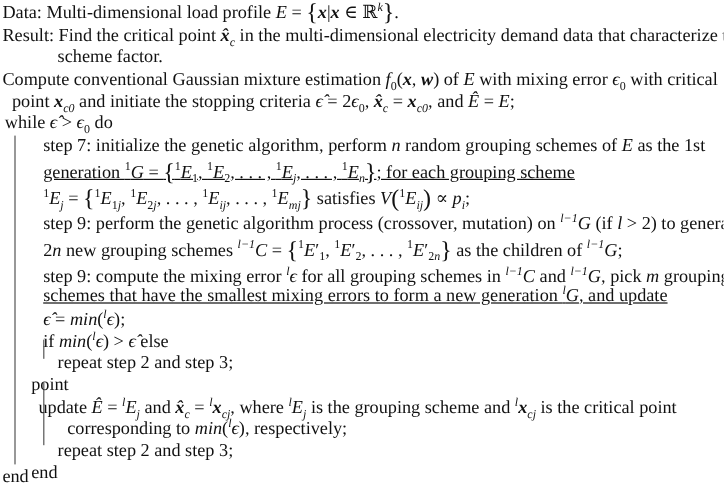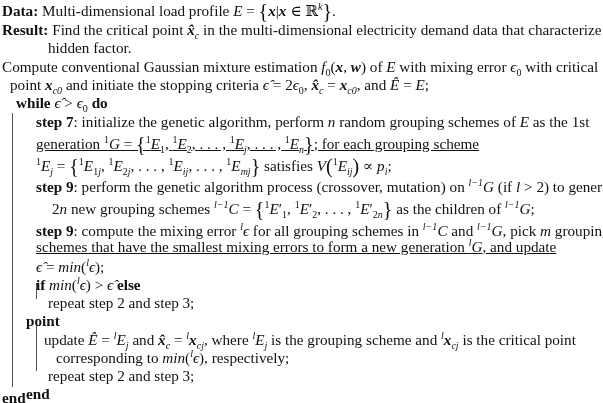--- a/index.html
+++ b/index.html
@@ -1,19 +1,19 @@
 <!DOCTYPE html>
 <html><head>
 <meta charset="utf-8">
 <style>
   html, body { margin: 0; padding: 0; background: #ffffff; }
   body { width: 603px; height: 403px; overflow: hidden; position: relative;
          font-family: "Liberation Serif", "DejaVu Serif", serif; color: #111; font-size: 15.2px; }
   .ln { position: absolute; white-space: nowrap; line-height: 18px; }
-  .b { font-weight: bold; }
+  .b { font-weight: normal; }
   .i { font-style: italic; }
   sup, sub { font-size: 10px; line-height: 0; }
   .vbar { position: absolute; width: 1px; background: #555; }
   .br { font-size: 20px; vertical-align: -2px; }
 </style>
 </head>
 <body>
 
 <div class="vbar" style="left:12px; top:113px; height:274px;"></div>
 <div class="vbar" style="left:36px; top:283px; height:16px;"></div>
@@ -21,45 +21,45 @@
 
 <div class="ln" style="left:2px; top:2px;">
   <span class="b">Data:</span>
   <span>Multi-dimensional load profile <span class="i">E</span> = <span class="br">{</span><b><i>x</i></b>|<b><i>x</i></b> ∈ ℝ<sup class="i">k</sup><span class="br">}</span>.</span>
 </div>
 
 <div class="ln" style="left:2px; top:21px;">
   <span class="b">Result:</span>
   <span>Find the critical point <b><i>x̂</i></b><sub class="i">c</sub> in the multi-dimensional electricity demand data that characterize the</span>
 </div>
-<div class="ln" style="left:48px; top:39px;">hidden factor.</div>
+<div class="ln" style="left:48px; top:39px;">scheme factor.</div>
 
 <div class="ln" style="left:2px; top:58px;">Compute conventional Gaussian mixture estimation <i>f</i><sub>0</sub>(<b><i>x</i></b>, <b><i>w</i></b>) of <i>E</i> with mixing error <i>ϵ</i><sub>0</sub> with critical</div>
 <div class="ln" style="left:10px; top:76px;">point <b><i>x</i></b><sub class="i">c0</sub> and initiate the stopping criteria <i>ϵ̂</i> = 2<i>ϵ</i><sub>0</sub>, <b><i>x̂</i></b><sub class="i">c</sub> = <b><i>x</i></b><sub class="i">c0</sub>, and <i>Ê</i> = <i>E</i>;</div>
 
-<div class="ln" style="left:16px; top:94px;">
+<div class="ln" style="left:4px; top:94px;">
   <span class="b">while</span>
   <i>ϵ̂</i> &gt; <i>ϵ</i><sub>0</sub>
   <span class="b">do</span>
 </div>
 
 <div class="ln" style="left:36px; top:113px;"><span class="b">step 7</span>: initialize the genetic algorithm, perform <i>n</i> random grouping schemes of <i>E</i> as the 1st</div>
 <div class="ln" style="left:36px; top:135px;text-decoration:underline;">generation <sup>1</sup><i>G</i> = <span class="br">{</span><sup>1</sup><i>E</i><sub>1</sub>, <sup>1</sup><i>E</i><sub>2</sub>, . . . , <sup>1</sup><i>E<sub>j</sub></i>, . . . , <sup>1</sup><i>E<sub>n</sub></i><span class="br">}</span>; for each grouping scheme</div>
 <div class="ln" style="left:36px; top:157px;"><sup>1</sup><i>E<sub>j</sub></i> = <span class="br">{</span><sup>1</sup><i>E</i><sub>1<i>j</i></sub>, <sup>1</sup><i>E</i><sub>2<i>j</i></sub>, . . . , <sup>1</sup><i>E<sub>ij</sub></i>, . . . , <sup>1</sup><i>E<sub>mj</sub></i><span class="br">}</span> satisfies <i>V</i><span class="br">(</span><sup>1</sup><i>E<sub>ij</sub></i><span class="br">)</span> ∝ <i>p<sub>i</sub></i>;</div>
 
 <div class="ln" style="left:36px; top:178px;"><span class="b">step 9</span>: perform the genetic algorithm process (crossover, mutation) on <sup class="i">l−1</sup><i>G</i> (if <i>l</i> &gt; 2) to generate</div>
-<div class="ln" style="left:52px; top:200px;font-family:Liberation Serif, serif;">2<i>n</i> new grouping schemes <sup class="i">l−1</sup><i>C</i> = <span class="br">{</span><sup>1</sup><i>E</i>′<sub>1</sub>, <sup>1</sup><i>E</i>′<sub>2</sub>, . . . , <sup>1</sup><i>E</i>′<sub>2<i>n</i></sub><span class="br">}</span> as the children of <sup class="i">l−1</sup><i>G</i>;</div>
+<div class="ln" style="left:36px; top:200px;font-family:Liberation Serif, serif;">2<i>n</i> new grouping schemes <sup class="i">l−1</sup><i>C</i> = <span class="br">{</span><sup>1</sup><i>E</i>′<sub>1</sub>, <sup>1</sup><i>E</i>′<sub>2</sub>, . . . , <sup>1</sup><i>E</i>′<sub>2<i>n</i></sub><span class="br">}</span> as the children of <sup class="i">l−1</sup><i>G</i>;</div>
 
 <div class="ln" style="left:36px; top:222px;"><span class="b">step 9</span>: compute the mixing error <sup class="i">l</sup><i>ϵ</i> for all grouping schemes in <sup class="i">l−1</sup><i>C</i> and <sup class="i">l−1</sup><i>G</i>, pick <i>m</i> grouping</div>
 <div class="ln" style="left:36px; top:238px;text-decoration:underline;">schemes that have the smallest mixing errors to form a new generation <sup class="i">l</sup><i>G</i>, and update</div>
 <div class="ln" style="left:36px; top:258px;"><i>ϵ̂</i> = <i>min</i>(<sup class="i">l</sup><i>ϵ</i>);</div>
 
 <div class="ln" style="left:36px; top:276px;"><span class="b">if</span> <i>min</i>(<sup class="i">l</sup><i>ϵ</i>) &gt; <i>ϵ̂</i> <span class="b">else</span></div>
 <div class="ln" style="left:48px; top:294px;">repeat step 2 and step 3;</div>
 
 <div class="ln b" style="left:26px; top:312px;">point</div>
-<div class="ln" style="left:44px; top:331px;">update <i>Ê</i> = <sup class="i">l</sup><i>E<sub>j</sub></i> and <b><i>x̂</i></b><sub class="i">c</sub> = <sup class="i">l</sup><b><i>x</i></b><sub class="i">cj</sub>, where <sup class="i">l</sup><i>E<sub>j</sub></i> is the grouping scheme and <sup class="i">l</sup><b><i>x</i></b><sub class="i">cj</sub> is the critical point</div>
+<div class="ln" style="left:32px; top:331px;">update <i>Ê</i> = <sup class="i">l</sup><i>E<sub>j</sub></i> and <b><i>x̂</i></b><sub class="i">c</sub> = <sup class="i">l</sup><b><i>x</i></b><sub class="i">cj</sub>, where <sup class="i">l</sup><i>E<sub>j</sub></i> is the grouping scheme and <sup class="i">l</sup><b><i>x</i></b><sub class="i">cj</sub> is the critical point</div>
 <div class="ln" style="left:56px; top:349px;">corresponding to <i>min</i>(<sup class="i">l</sup><i>ϵ</i>), respectively;</div>
 <div class="ln" style="left:48px; top:367px;">repeat step 2 and step 3;</div>
 
 <div class="ln b" style="left:26px; top:385px;">end</div>
 
 <div class="ln b" style="left:2px; top:388px; transform: translateY(1px);">end</div>
 
 </body></html>

